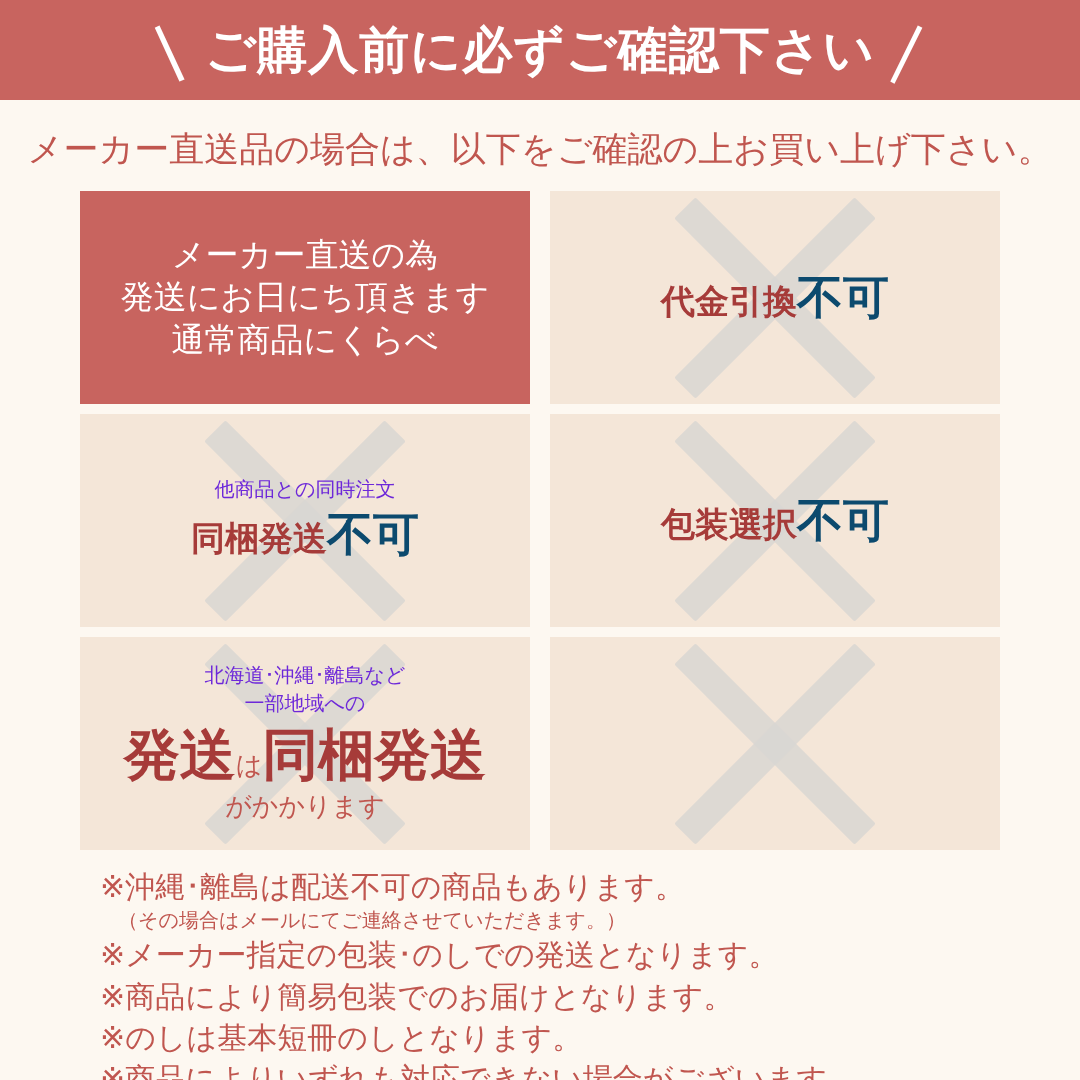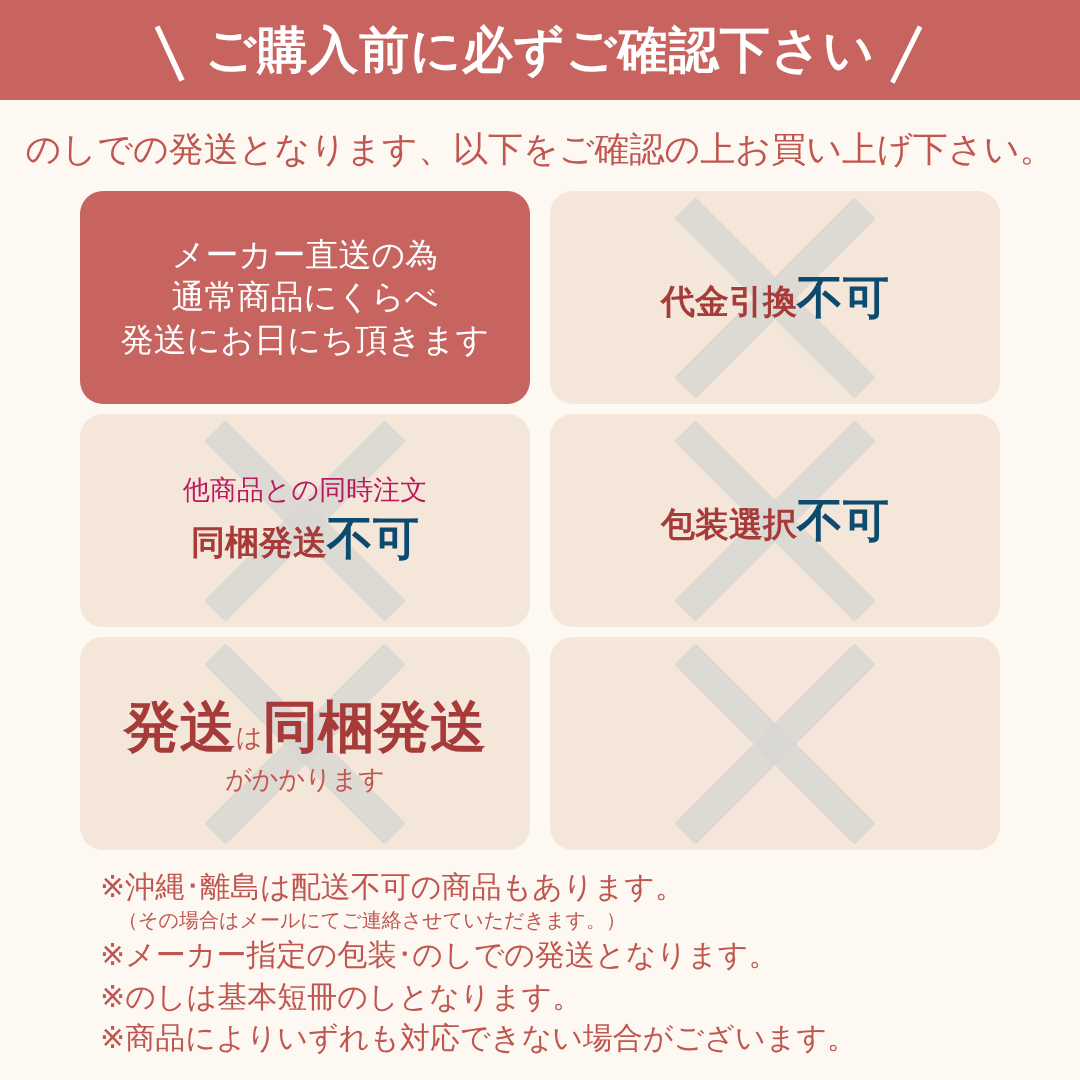--- a/index.html
+++ b/index.html
@@ -69,21 +69,20 @@
     grid-template-rows: 213px 213px 213px;
     gap: 10px 20px;
   }
   .cell {
     position: relative;
     background: #f4e6d8;
     overflow: hidden;
     display: flex;
     align-items: center;
     justify-content: center;
-    border-radius: 23px;
   }
   .cell.filled {
     background: #c8645f;
   }
 
   
   .xmark {
     position: absolute;
     left: 50%;
     top: 50%;
@@ -115,22 +114,22 @@
     box-sizing: border-box;
   }
 
   
   .t-white {
     color: #ffffff;
     font-size: 33px;
     font-weight: normal;
   }
   .t-small-red {
-    color: #be185d;
-    font-size: 27px;
+    color: #6d28d9;
+    font-size: 20px;
     display: block;
     margin-bottom: 2px;
   }
   .t-big-dark {
     color: #a63b39;
     font-size: 34px;
     font-weight: bold;
   }
   .t-big-light {
     color: #0c4a6e;
@@ -168,29 +167,29 @@
 <div class="page">
 
   <div class="header">
     <div class="header-title">
       <span class="slash left">＼</span>
       <span>ご購入前に必ずご確認下さい</span>
       <span class="slash right">／</span>
     </div>
   </div>
 
-  <div class="subtitle">のしでの発送となります、以下をご確認の上お買い上げ下さい。</div>
+  <div class="subtitle">メーカー直送品の場合は、以下をご確認の上お買い上げ下さい。</div>
 
   <div class="grid">
 
     <div class="cell filled">
       <div class="cell-inner">
         <div class="t-white">メーカー直送の為</div>
+        <div class="t-white">発送にお日にち頂きます</div>
         <div class="t-white">通常商品にくらべ</div>
-        <div class="t-white">発送にお日にち頂きます</div>
       </div>
     </div>
 
     <div class="cell">
       <div class="xmark">
           <span class="a"></span>
           <span class="b"></span>
         </div>
       <div class="cell-inner">
         <div>
@@ -223,37 +222,40 @@
         </div>
       </div>
     </div>
 
     <div class="cell">
       <div class="xmark">
           <span class="a"></span>
           <span class="b"></span>
         </div>
       <div class="cell-inner">
+        <span class="t-small-red">北海道･沖縄･離島など</span>
+        <span class="t-small-red">一部地域への</span>
         <div>
           <span class="t-mid-dark">発送</span><span class="t-tiny-red">は</span><span class="t-mid-dark">同梱発送</span>
         </div>
         <span class="t-tiny-red line-gap">がかかります</span>
       </div>
     </div>
 
     <div class="cell">
       <div class="xmark">
           <span class="a"></span>
           <span class="b"></span>
         </div>
     </div>
 
   </div>
 
   <div class="notes">
     <div>※沖縄･離島は配送不可の商品もあります。</div>
     <div class="indent">（その場合はメールにてご連絡させていただきます。）</div>
     <div>※メーカー指定の包装･のしでの発送となります。</div>
+    <div>※商品により簡易包装でのお届けとなります。</div>
     <div>※のしは基本短冊のしとなります。</div>
     <div>※商品によりいずれも対応できない場合がございます。</div>
   </div>
 
 </div>
 
 </body></html>

